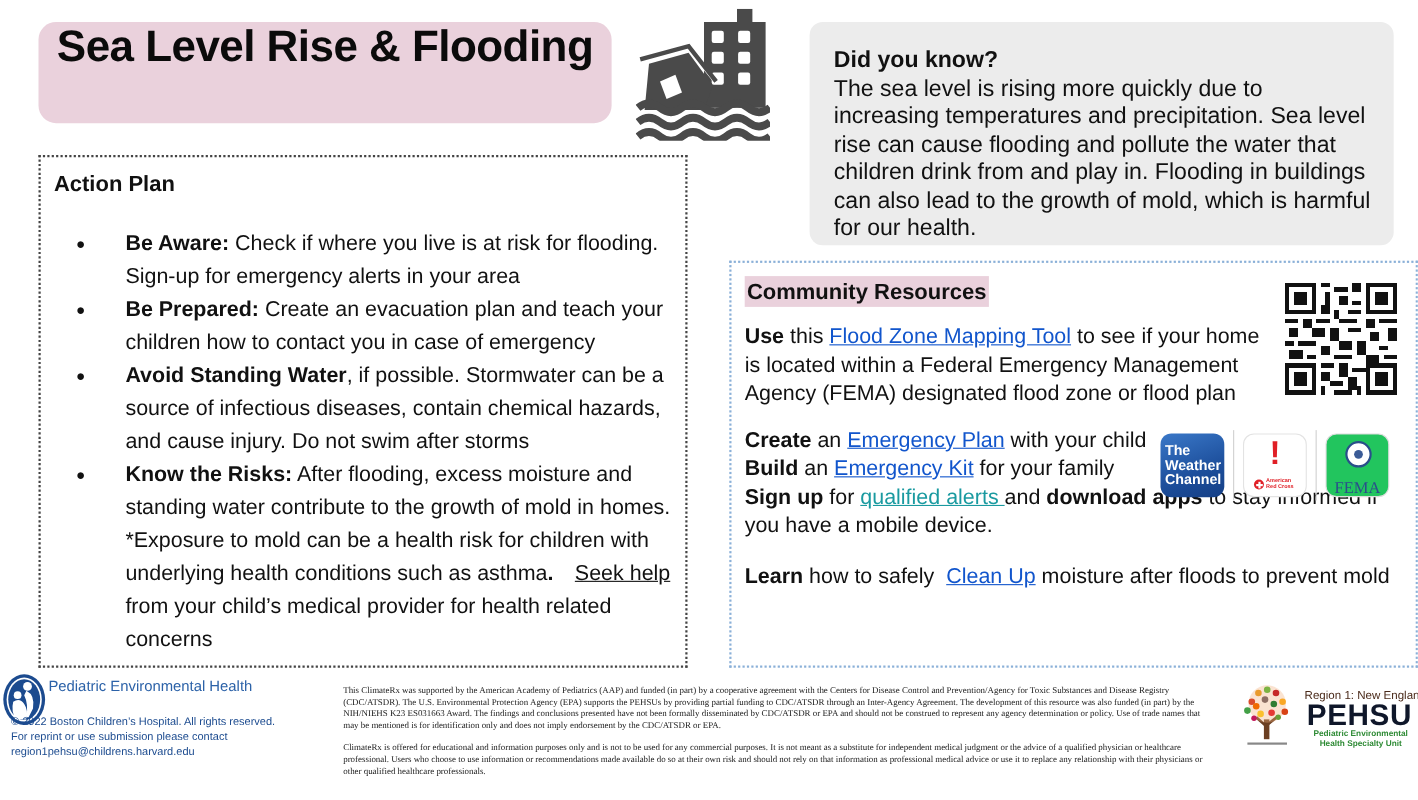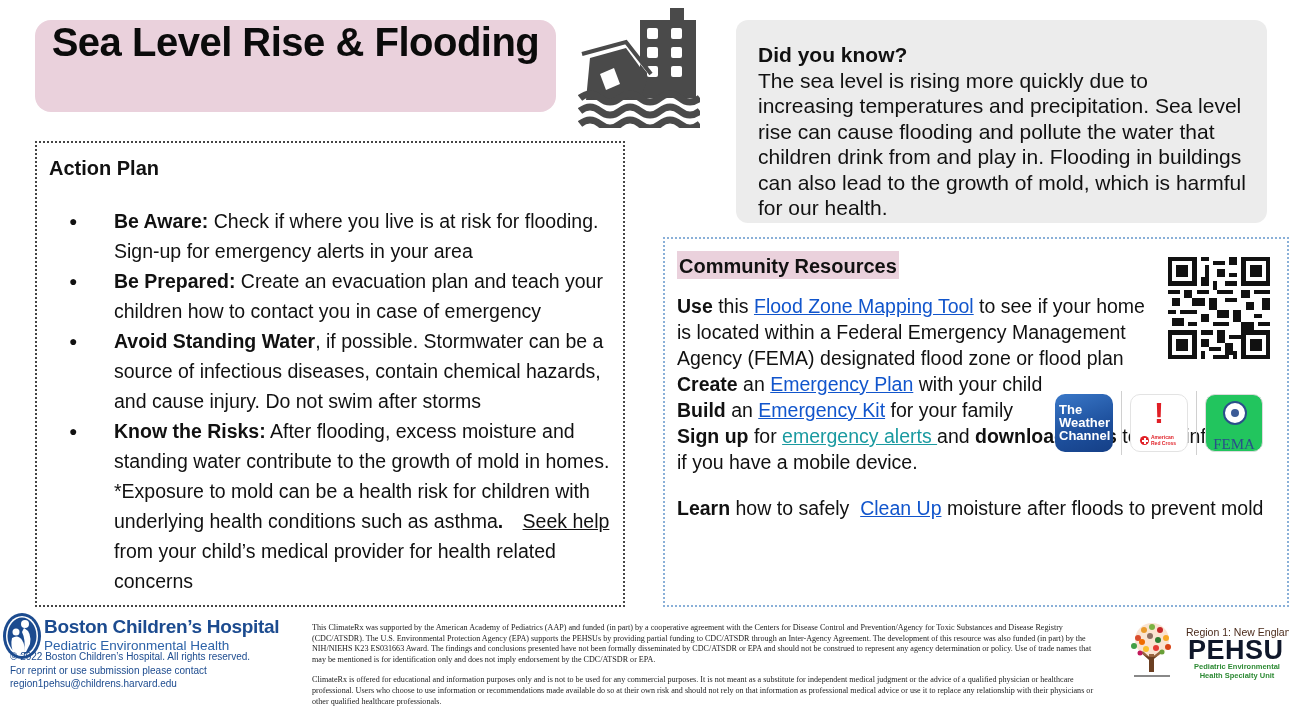--- a/index.html
+++ b/index.html
@@ -44,21 +44,21 @@
       position: absolute; left: 663px; top: 237px; width: 626px; height: 370px;
       border: 2px dotted #8ab0d8; padding: 12px 12px 0 12px;
       font-size: 19.5px; line-height: 26px;
     }
     .resources .res-heading {
       display: inline-block; background: #ead1dc; font-weight: bold;
       font-size: 20px; padding: 2px 2px 0 2px; margin-bottom: 14px;
     }
     .resources p { margin: 0; }
     .resources .use-para { width: 480px; }
-    .resources .plan-block { }
+    .resources .plan-block { margin-top: 16px; }
     .resources .learn-para { margin-top: 20px; }
     .link-blue { color: #1155cc; text-decoration: underline; cursor: pointer; }
     .link-teal { color: #1a9aa0; text-decoration: underline; cursor: pointer; }
 
     .qr { position: absolute; left: 503px; top: 18px; width: 102px; height: 102px; }
 
     .app-icons { position: absolute; left: 390px; top: 152px; display: flex; align-items: center; }
     .app-icon { width: 58px; height: 58px; border-radius: 10px; position: relative; overflow: hidden; }
     .app-sep { width: 1px; height: 64px; background: #d0d0d0; margin: 0 8px; }
     .weather-icon {
@@ -215,21 +215,21 @@
   </p>
 
   <div class="plan-block">
     <p>
       <b>Create</b><span> an </span><a class="link-blue">Emergency Plan</a><span> with your child</span>
     </p>
     <p>
       <b>Build</b><span> an </span><a class="link-blue">Emergency Kit</a><span> for your family</span>
     </p>
     <p>
-      <b>Sign up</b><span> for </span><a class="link-teal">emergency alerts </a><span>and </span><b>download apps</b><span> to stay informed if you have a mobile device.</span>
+      <b>Sign up</b><span> for </span><a class="link-teal">qualified alerts </a><span>and </span><b>download apps</b><span> to stay informed if you have a mobile device.</span>
     </p>
   </div>
 
   <p class="learn-para">
     <b>Learn</b><span style="white-space:pre"> how to safely  </span><a class="link-blue">Clean Up</a><span> moisture after floods to prevent mold</span>
   </p>
 
   <div class="app-icons">
     <div class="app-icon weather-icon">
       <div>The</div>
@@ -262,21 +262,20 @@
   <svg width="40" height="48" viewBox="0 0 40 48" style="position:absolute;left:0;top:0;">
     <ellipse cx="20" cy="24" rx="19" ry="23" fill="#1c4b8f"></ellipse>
     <ellipse cx="20" cy="24" rx="16" ry="20" fill="#fff"></ellipse>
     <ellipse cx="20" cy="24" rx="14.5" ry="18.5" fill="#1c4b8f"></ellipse>
     <circle cx="23" cy="12" r="4" fill="#fff"></circle>
     <circle cx="14" cy="20" r="3.5" fill="#fff"></circle>
     <path d="M10,26 q6,-4 10,2 q4,6 2,14 l-10,0 q-4,-8 -2,-16z" fill="#fff"></path>
     <path d="M22,16 q8,4 6,16 l-4,8 l-2,0 q2,-12 -2,-20z" fill="#fff"></path>
   </svg>
   <div class="bch-text">
-    <div class="bch-name">Boston Children’s Hospital</div>
     <div class="bch-sub">Pediatric Environmental Health</div>
   </div>
 </div>
 
 <div class="copyright">
   <div>© 2022 Boston Children’s Hospital. All rights reserved.</div>
   <div>For reprint or use submission please contact</div>
   <div>region1pehsu@childrens.harvard.edu</div>
 </div>
 

